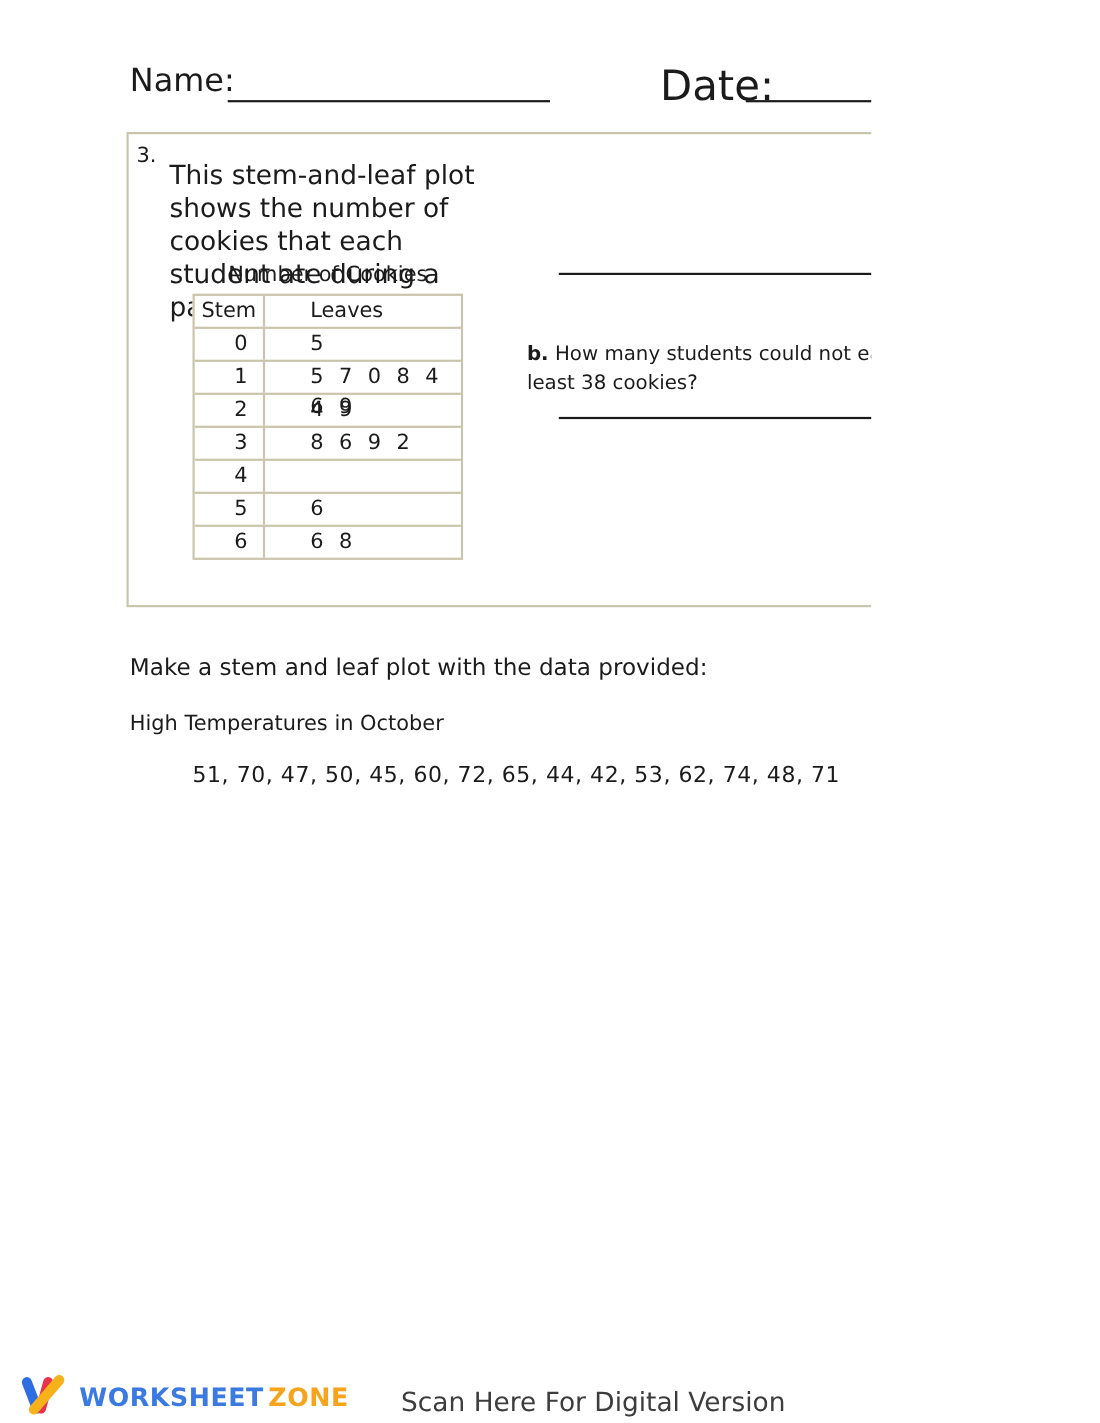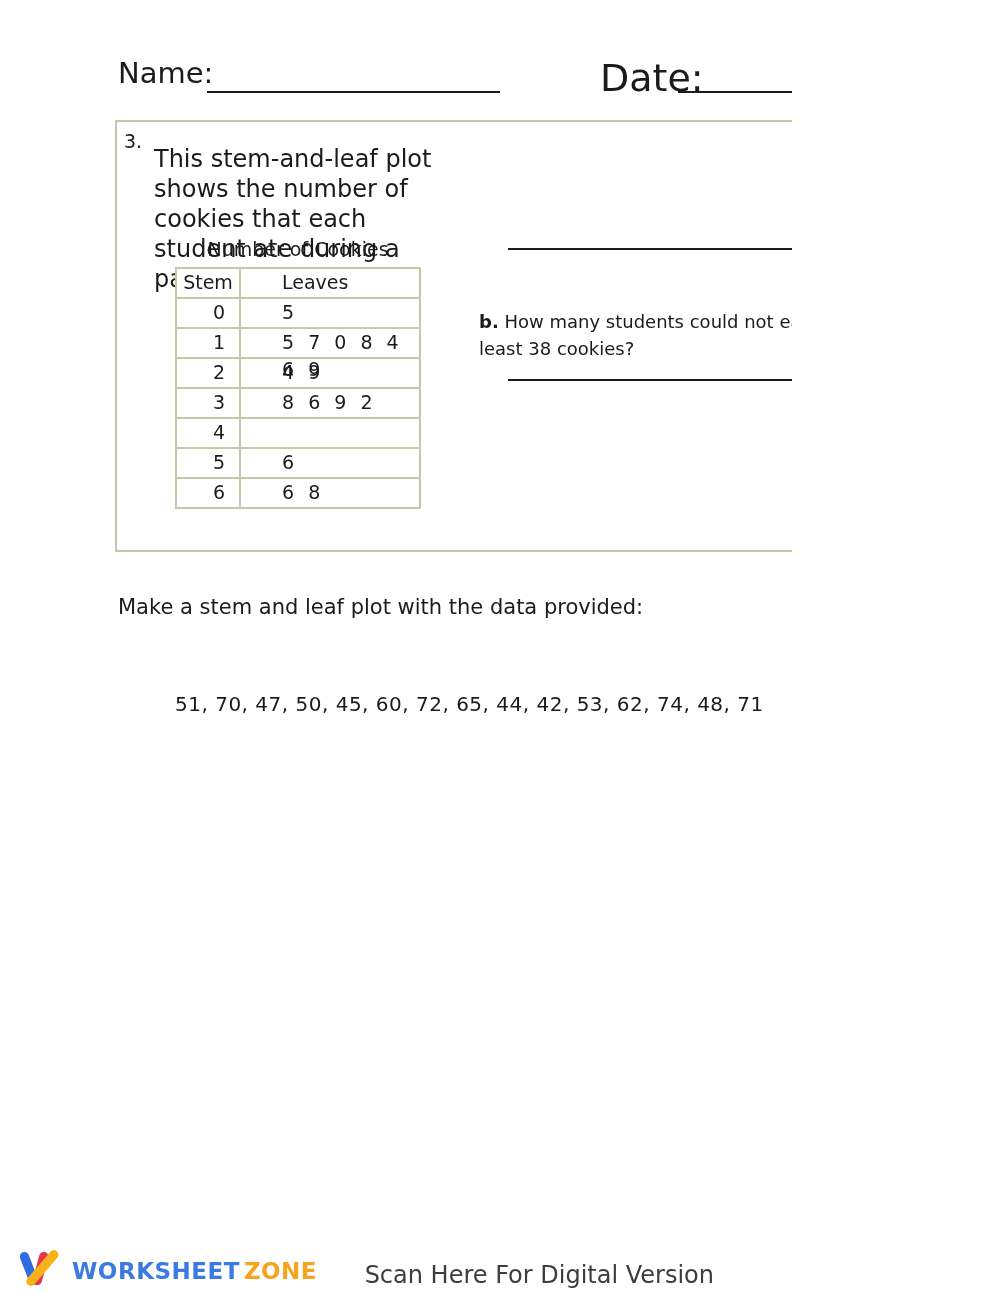--- a/index.html
+++ b/index.html
@@ -113,20 +113,21 @@
     <div class="answer-line answer-line-a"></div>
 
     <div class="subq subq-b">
       <span class="subq-label">b.</span>
       <span>How many students could not eat at least 38 cookies?</span>
     </div>
     <div class="answer-line answer-line-b"></div>
   </div>
 
   <div class="make-instruction">Make a stem and leaf plot with the data provided:</div>
+  <div class="dataset-title">High Temperatures in October</div>
   <div class="dataset-values">51, 70, 47, 50, 45, 60, 72, 65, 44, 42, 53, 62, 74, 48, 71</div>
 
   <div class="footer-logo">
     <span>
       <svg width="46" height="41" viewBox="0 0 50 44" aria-hidden="true">
         <path d="M7 9 L17 35" stroke="#2f6de3" stroke-width="10" stroke-linecap="round" fill="none"></path>
         <path d="M28 9 L21 35" stroke="#e8344a" stroke-width="10" stroke-linecap="round" fill="none"></path>
         <path d="M14 36 L39 7" stroke="#f7b119" stroke-width="10" stroke-linecap="round" fill="none"></path>
       </svg>
     </span>

